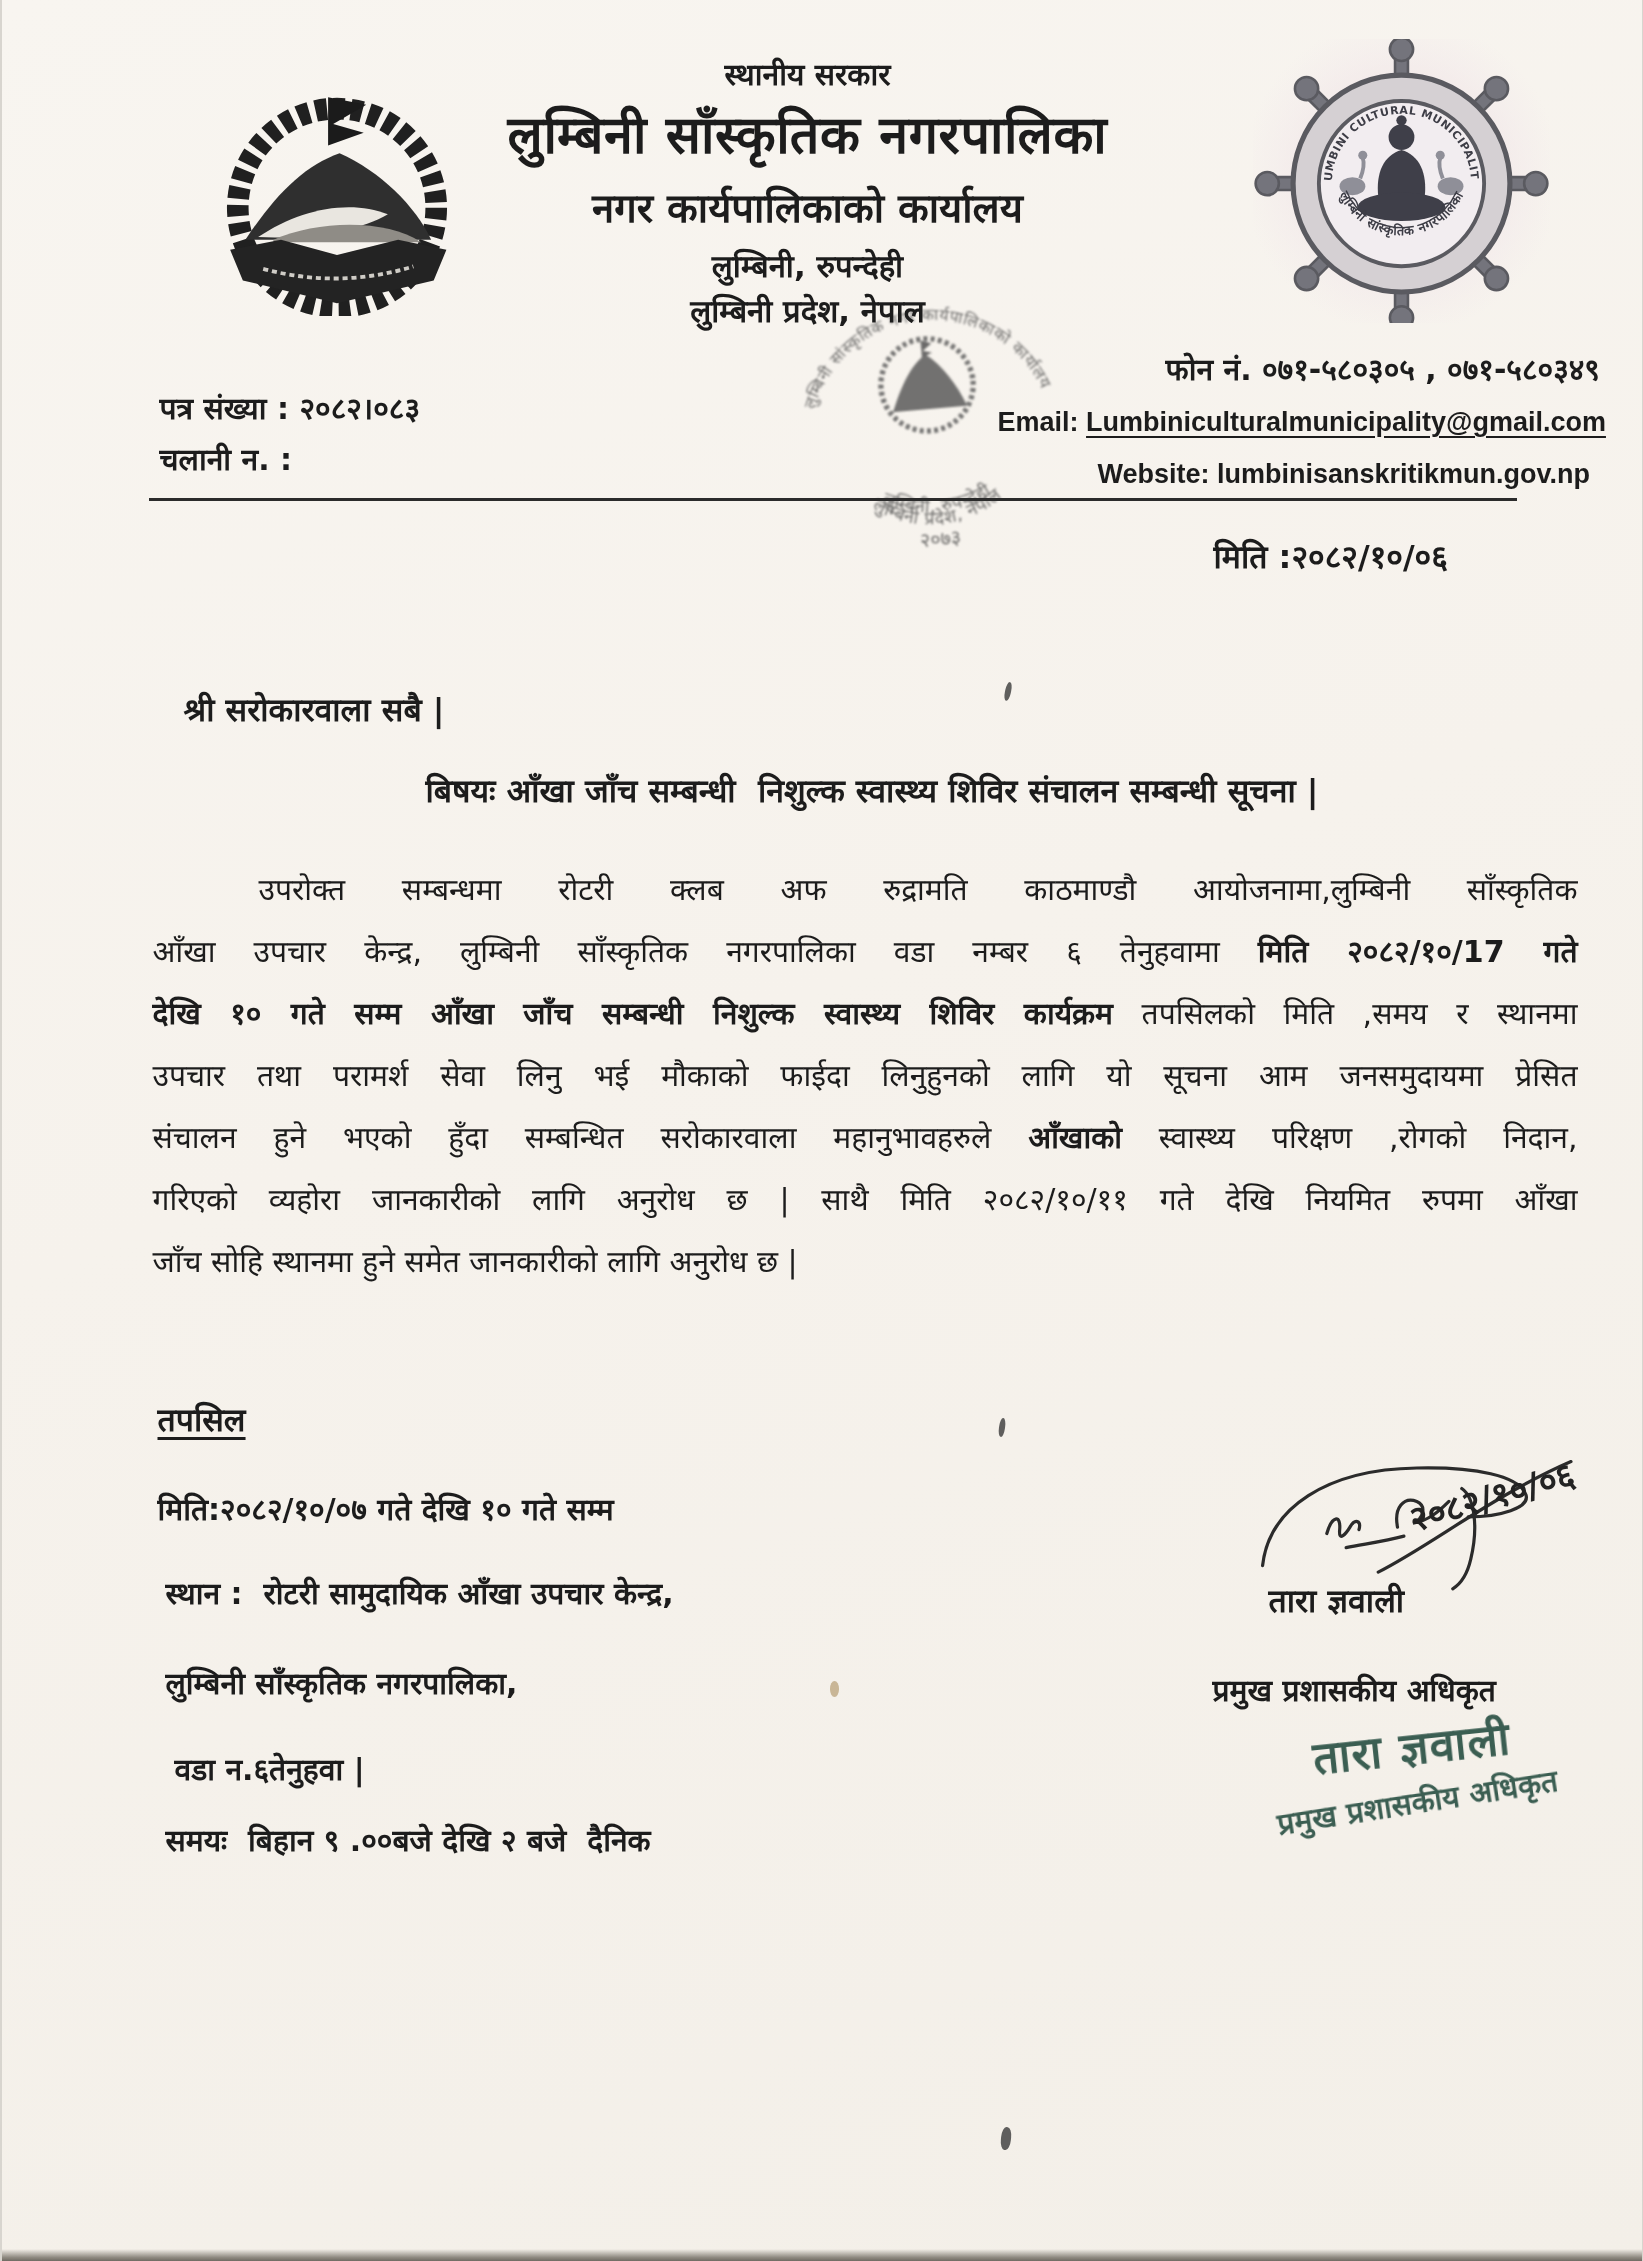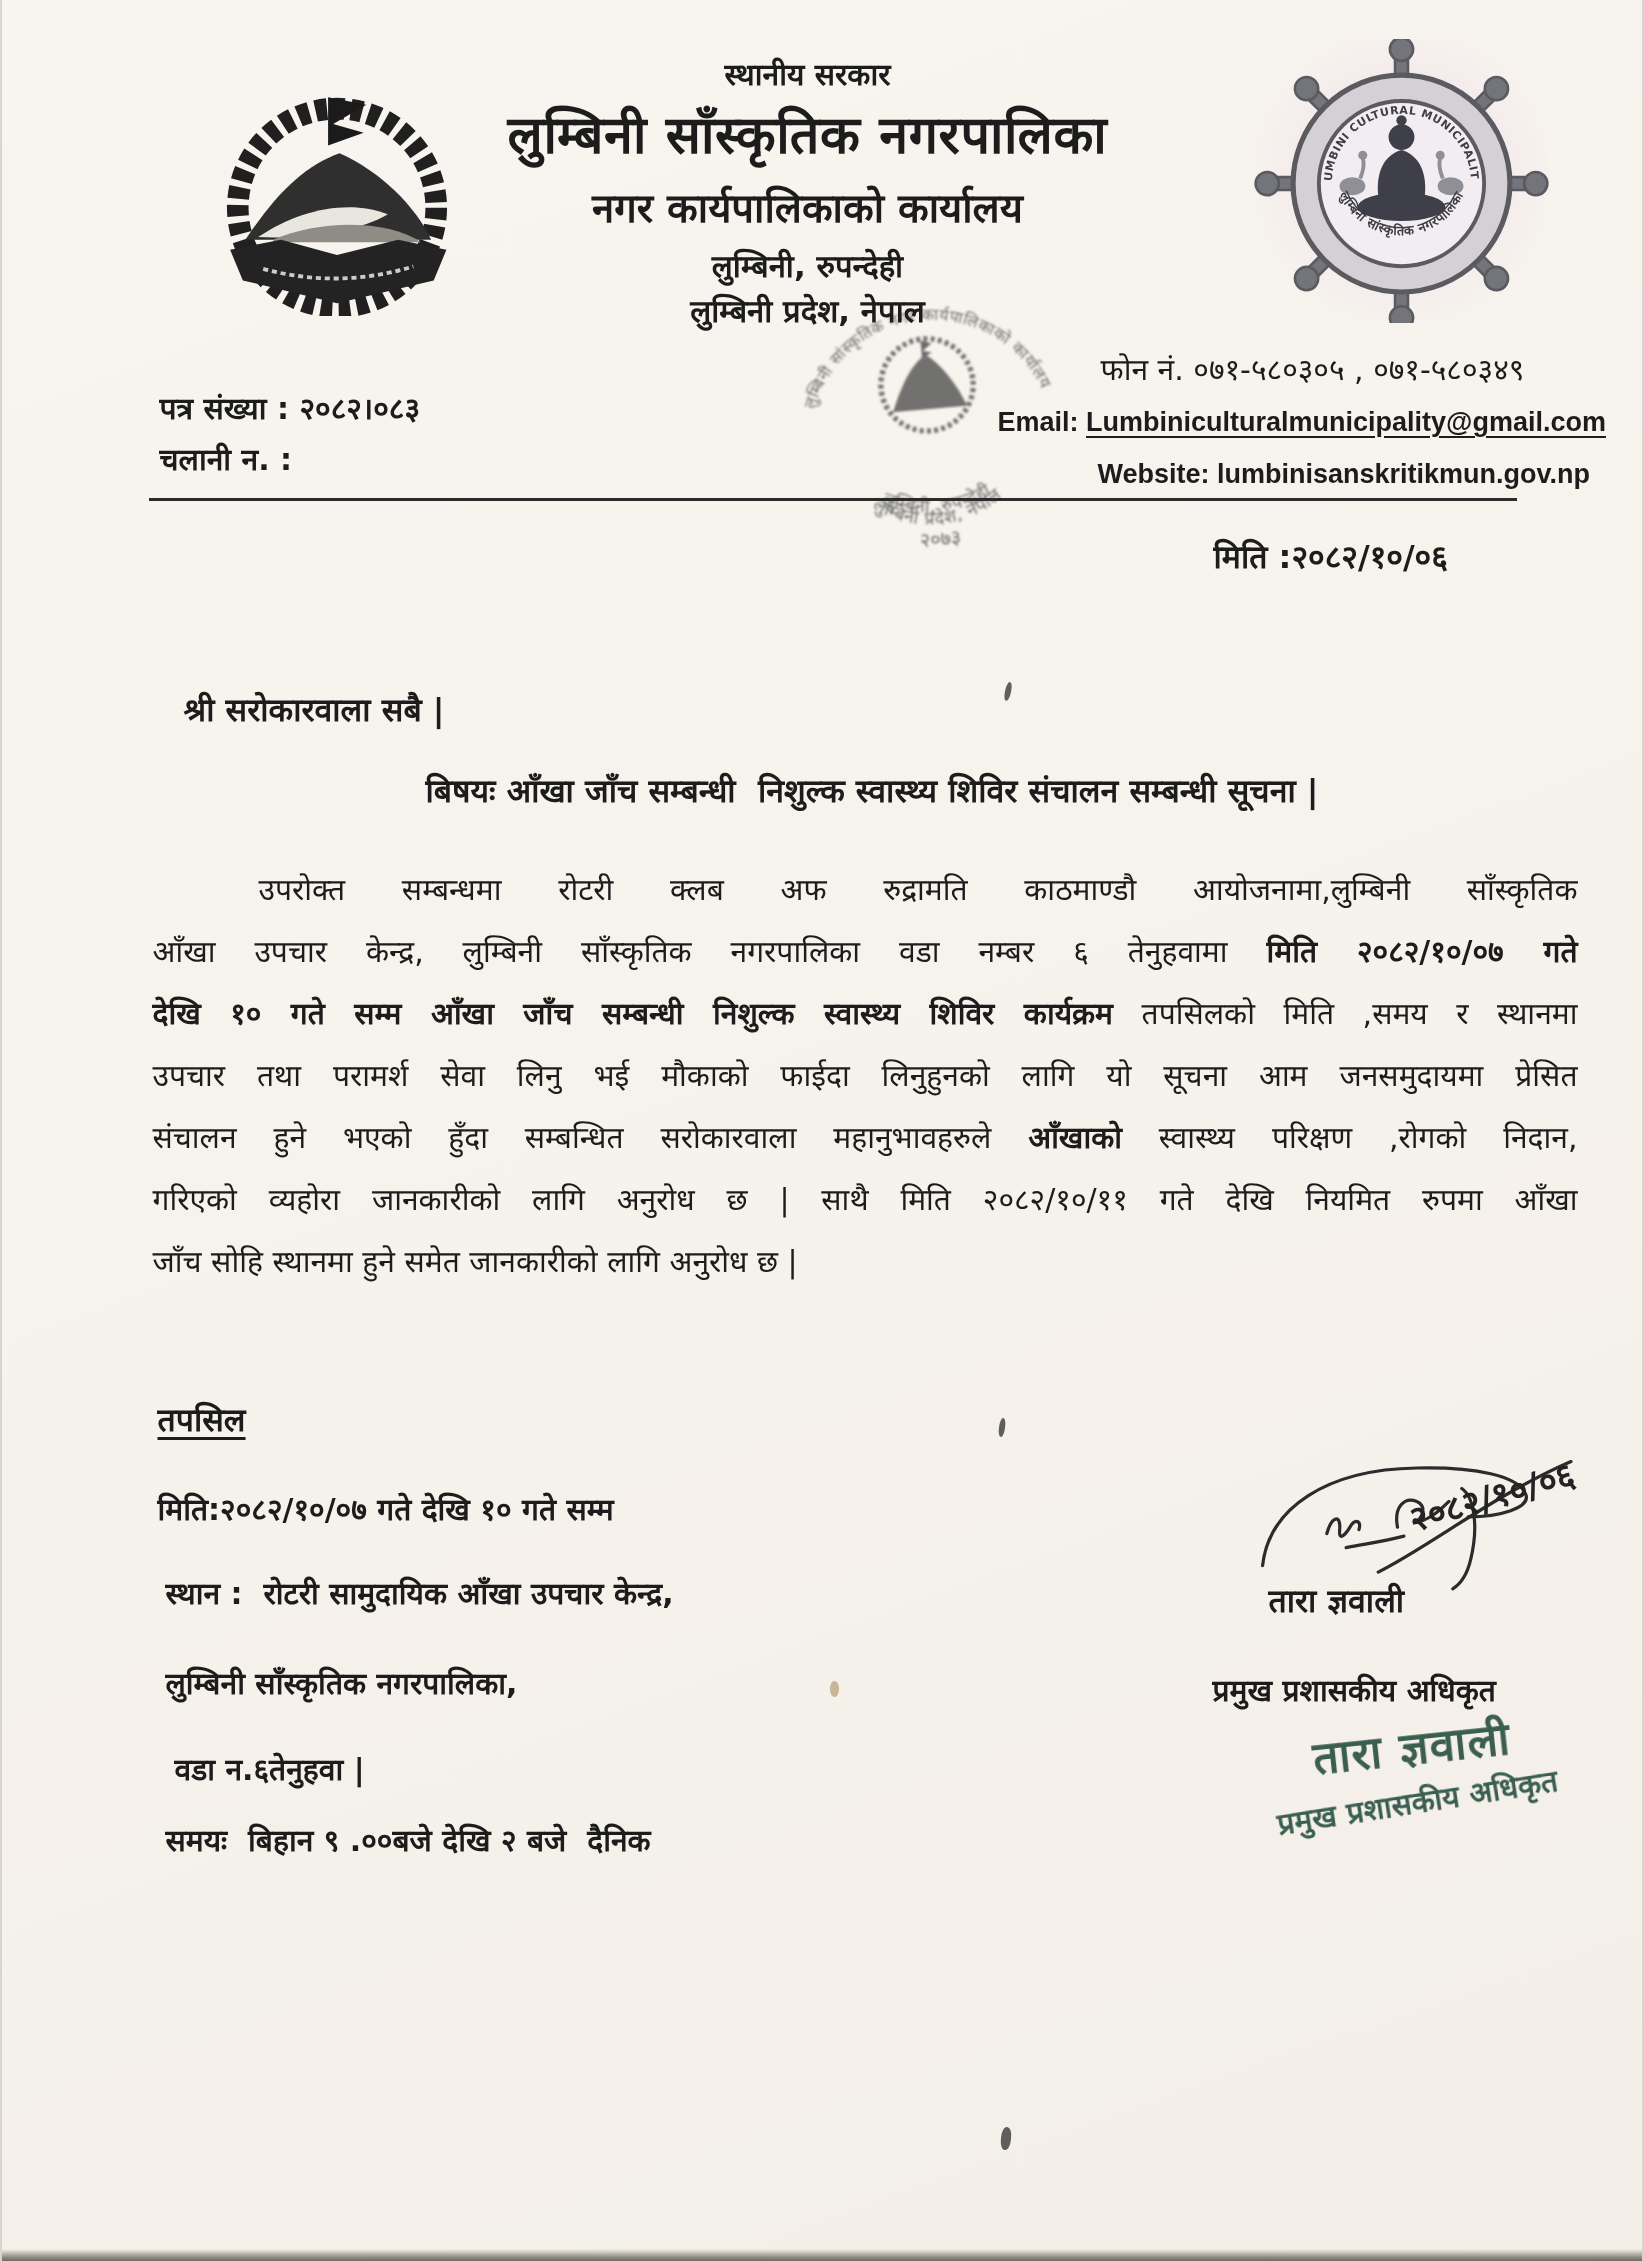--- a/index.html
+++ b/index.html
@@ -24,21 +24,21 @@
   .addr2      { top:289px; left:419px; width:774px; font-size:31px; font-weight:600; z-index:3; }
 
   
   .emblem-left { top:87px; left:190px; width:290px; height:229px; z-index:2; }
   .wheel-wrap  { top:39px; left:1251px; width:297px; height:284px; z-index:2;
                  background:radial-gradient(circle at 50% 48%, rgba(231,206,217,.65), rgba(240,227,233,.3) 58%, transparent 76%); }
   .seal-wrap   { top:274px; left:754px; width:348px; height:290px; z-index:1;
                  transform:rotate(-5deg); filter:blur(0.9px); opacity:.82; }
 
   
-  .phone-line  { top:348px; left:1099px; font-size:30px; font-weight:400; z-index:3; }
+  .phone-line  { top:348px; left:1164px; font-size:30px; font-weight:700; z-index:3; }
   .email-line  { top:407px; left:996px; font-size:27px; font-weight:700; z-index:3; font-family:"Liberation Sans","DejaVu Sans",sans-serif; }
   .email-line .val { text-decoration:underline; text-underline-offset:5.2px; }
   .website-line{ top:459px; left:1096px; font-size:27px; font-weight:700; z-index:3; font-family:"Liberation Sans","DejaVu Sans",sans-serif; }
 
   .refno   { top:387px; left:158px; font-size:30px; font-weight:600; z-index:3; }
   .chalani { top:438px; left:158px; font-size:30px; font-weight:600; z-index:3; }
 
   .head-rule { top:498px; left:147px; width:1368px; height:3.2px; background:#2b2b2b; z-index:3; }
 
   .date-line  { top:534px; left:1212px; font-size:32px; font-weight:600; }
@@ -212,21 +212,21 @@
   <div class="abs chalani">चलानी न. :</div>
 
   <div class="abs head-rule"></div>
 
   <div class="abs date-line prewrap">मिति :२०८२/१०/०६</div>
   <div class="abs salutation prewrap">श्री सरोकारवाला सबै |</div>
   <div class="abs center subject prewrap">बिषयः आँखा जाँच सम्बन्धी  निशुल्क स्वास्थ्य शिविर संचालन सम्बन्धी सूचना |</div>
 
   <div class="abs body-para">
       <div class="body-line indent full"><span>उपरोक्त सम्बन्धमा रोटरी क्लब अफ रुद्रामति काठमाण्डौ आयोजनामा,लुम्बिनी साँस्कृतिक</span></div>
-      <div class="body-line full"><span>आँखा उपचार केन्द्र,  लुम्बिनी साँस्कृतिक नगरपालिका वडा नम्बर ६ तेनुहवामा </span><span class="bold">मिति २०८२/१०/०७ गते</span></div>
+      <div class="body-line full"><span>आँखा उपचार केन्द्र,  लुम्बिनी साँस्कृतिक नगरपालिका वडा नम्बर ६ तेनुहवामा </span><span class="bold">मिति २०८२/१०/17 गते</span></div>
       <div class="body-line full"><span class="bold">देखि १० गते सम्म आँखा जाँच सम्बन्धी  निशुल्क स्वास्थ्य शिविर कार्यक्रम</span><span>  तपसिलको  मिति ,समय र स्थानमा</span></div>
       <div class="body-line full"><span>उपचार तथा परामर्श सेवा लिनु भई मौकाको फाईदा लिनुहुनको लागि यो सूचना आम जनसमुदायमा प्रेसित</span></div>
       <div class="body-line full"><span>संचालन हुने भएको हुँदा सम्बन्धित सरोकारवाला महानुभावहरुले </span><span class="bold">आँखाको</span><span> स्वास्थ्य परिक्षण ,रोगको निदान,</span></div>
       <div class="body-line full"><span>गरिएको  व्यहोरा जानकारीको लागि अनुरोध छ | साथै मिति २०८२/१०/११ गते देखि नियमित रुपमा आँखा</span></div>
       <div class="body-line"><span>जाँच सोहि स्थानमा हुने समेत जानकारीको लागि अनुरोध छ |</span></div>
     </div>
 
   <div class="abs tapasil-h prewrap">तपसिल</div>
   <div class="abs tp-date prewrap">मिति:२०८२/१०/०७ गते देखि १० गते सम्म</div>
   <div class="abs tp-loc prewrap">स्थान :  रोटरी सामुदायिक आँखा उपचार केन्द्र,</div>

